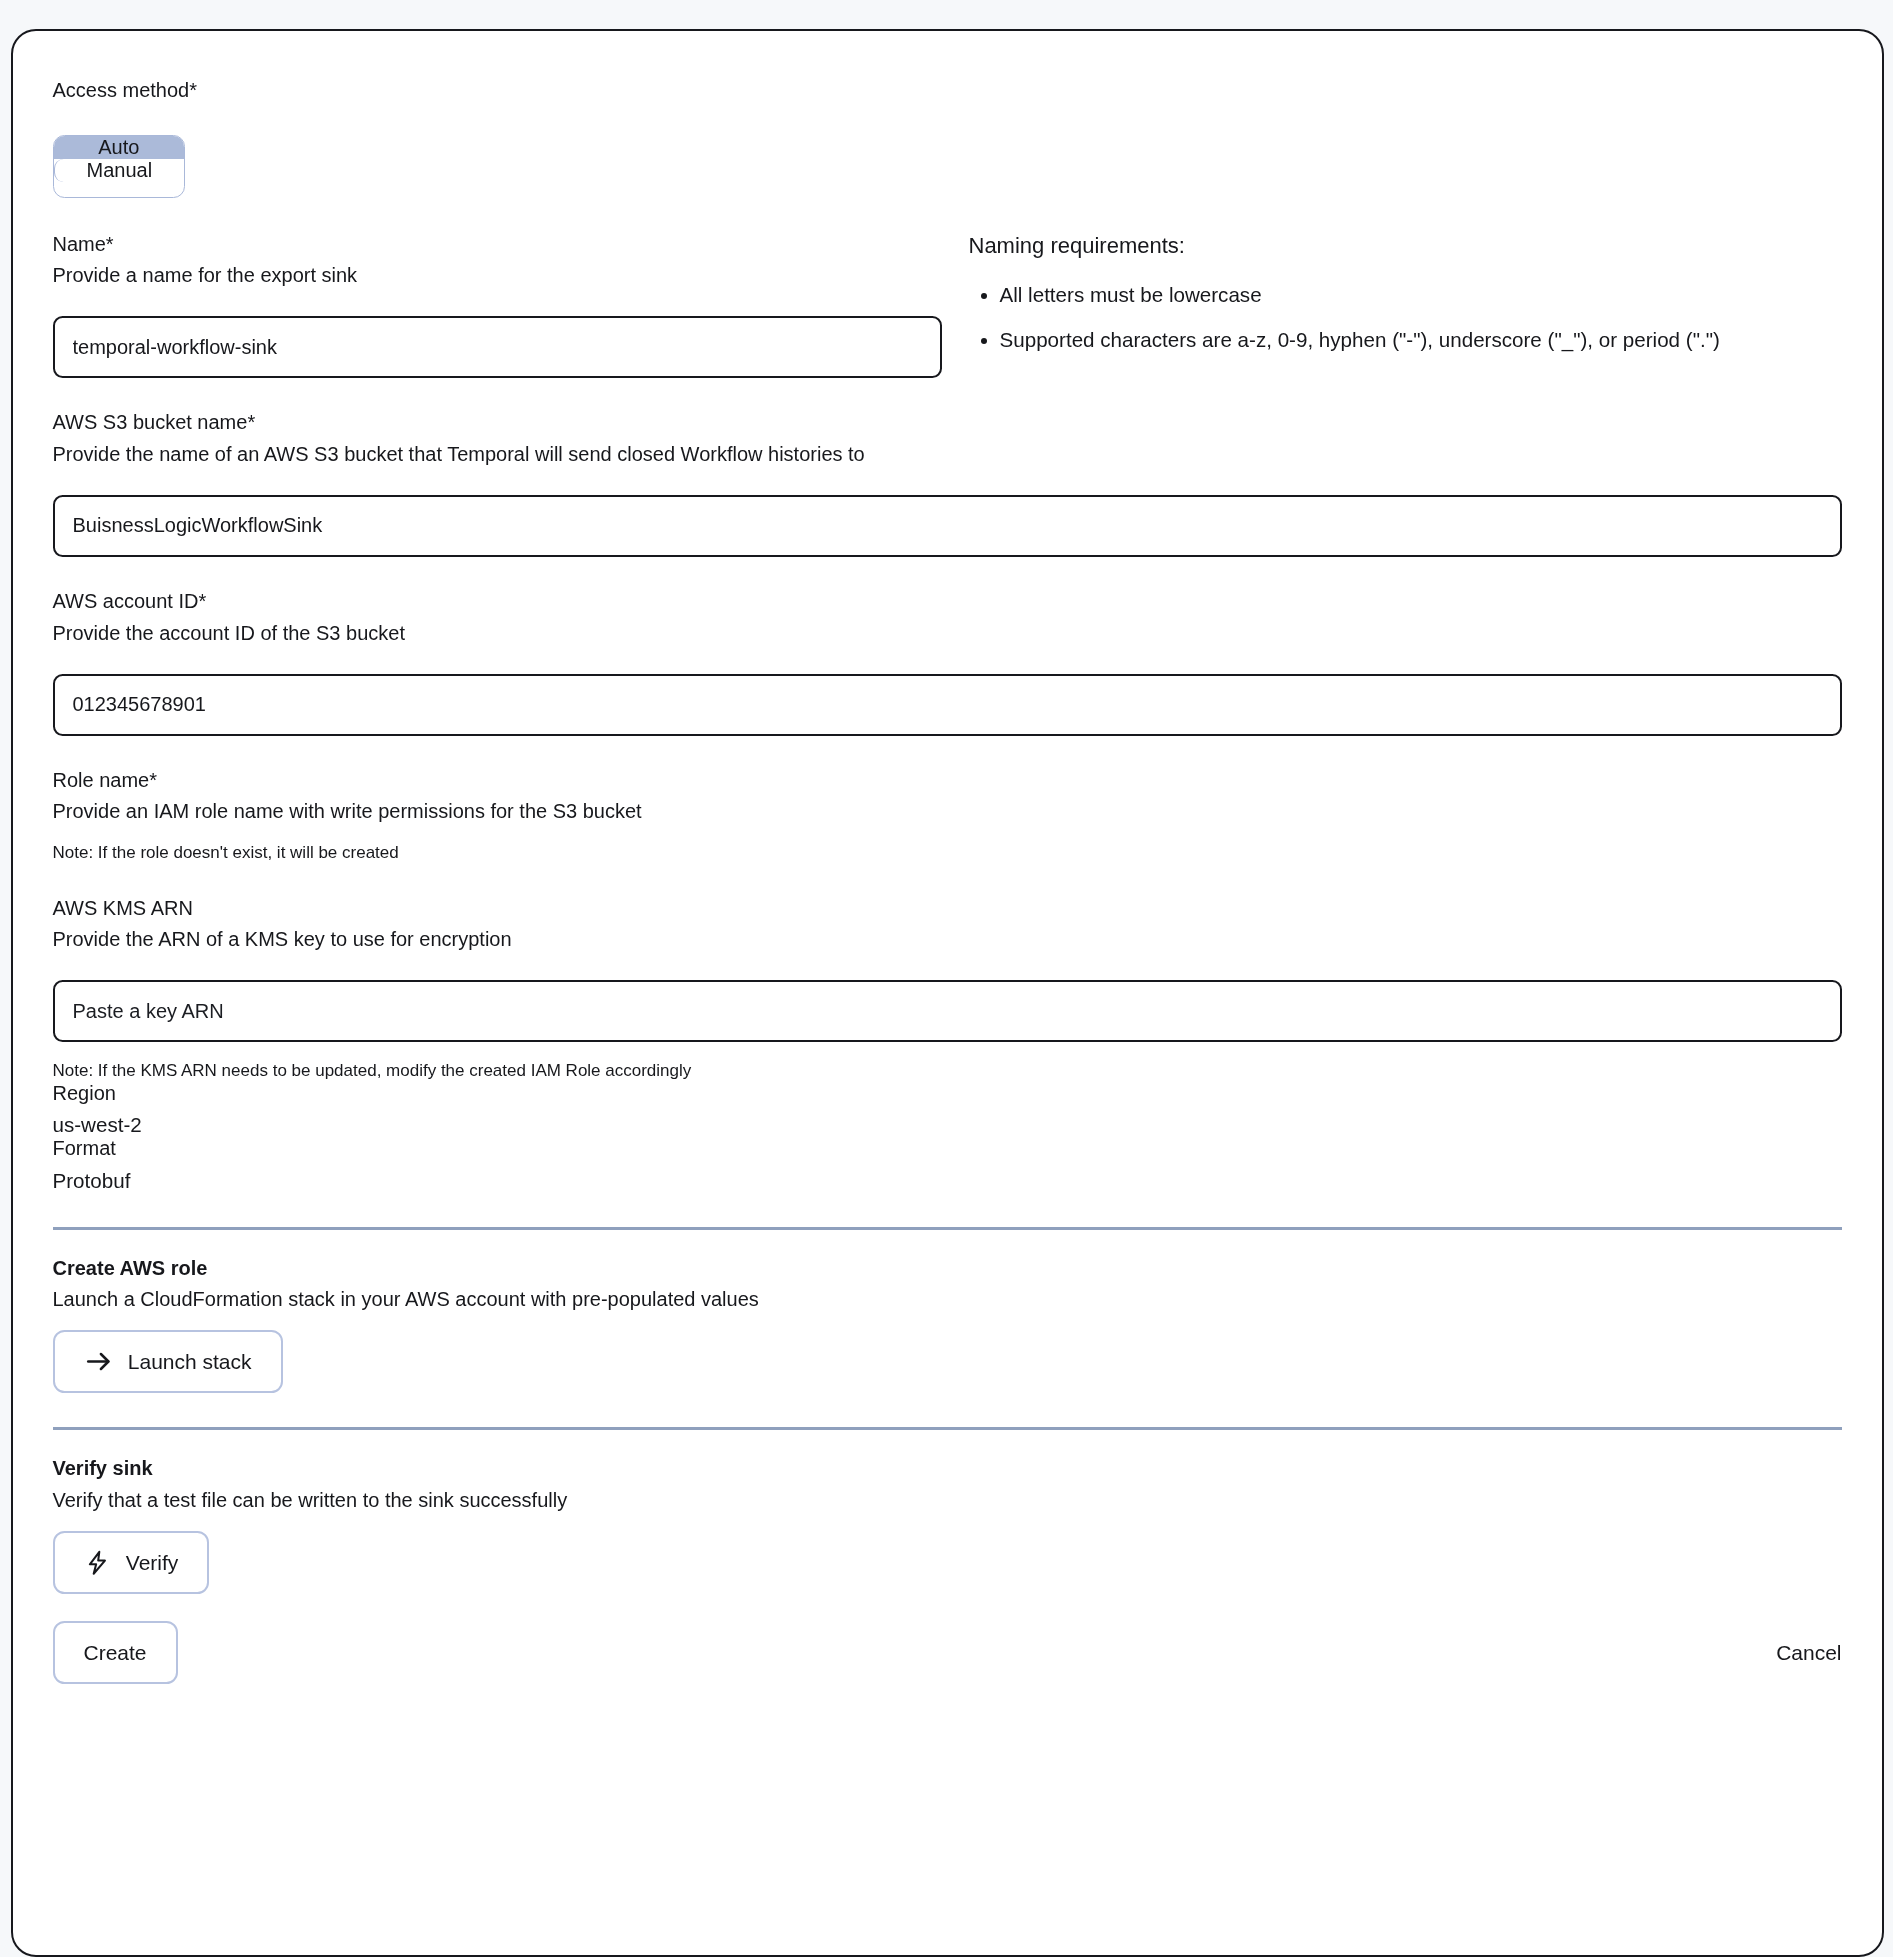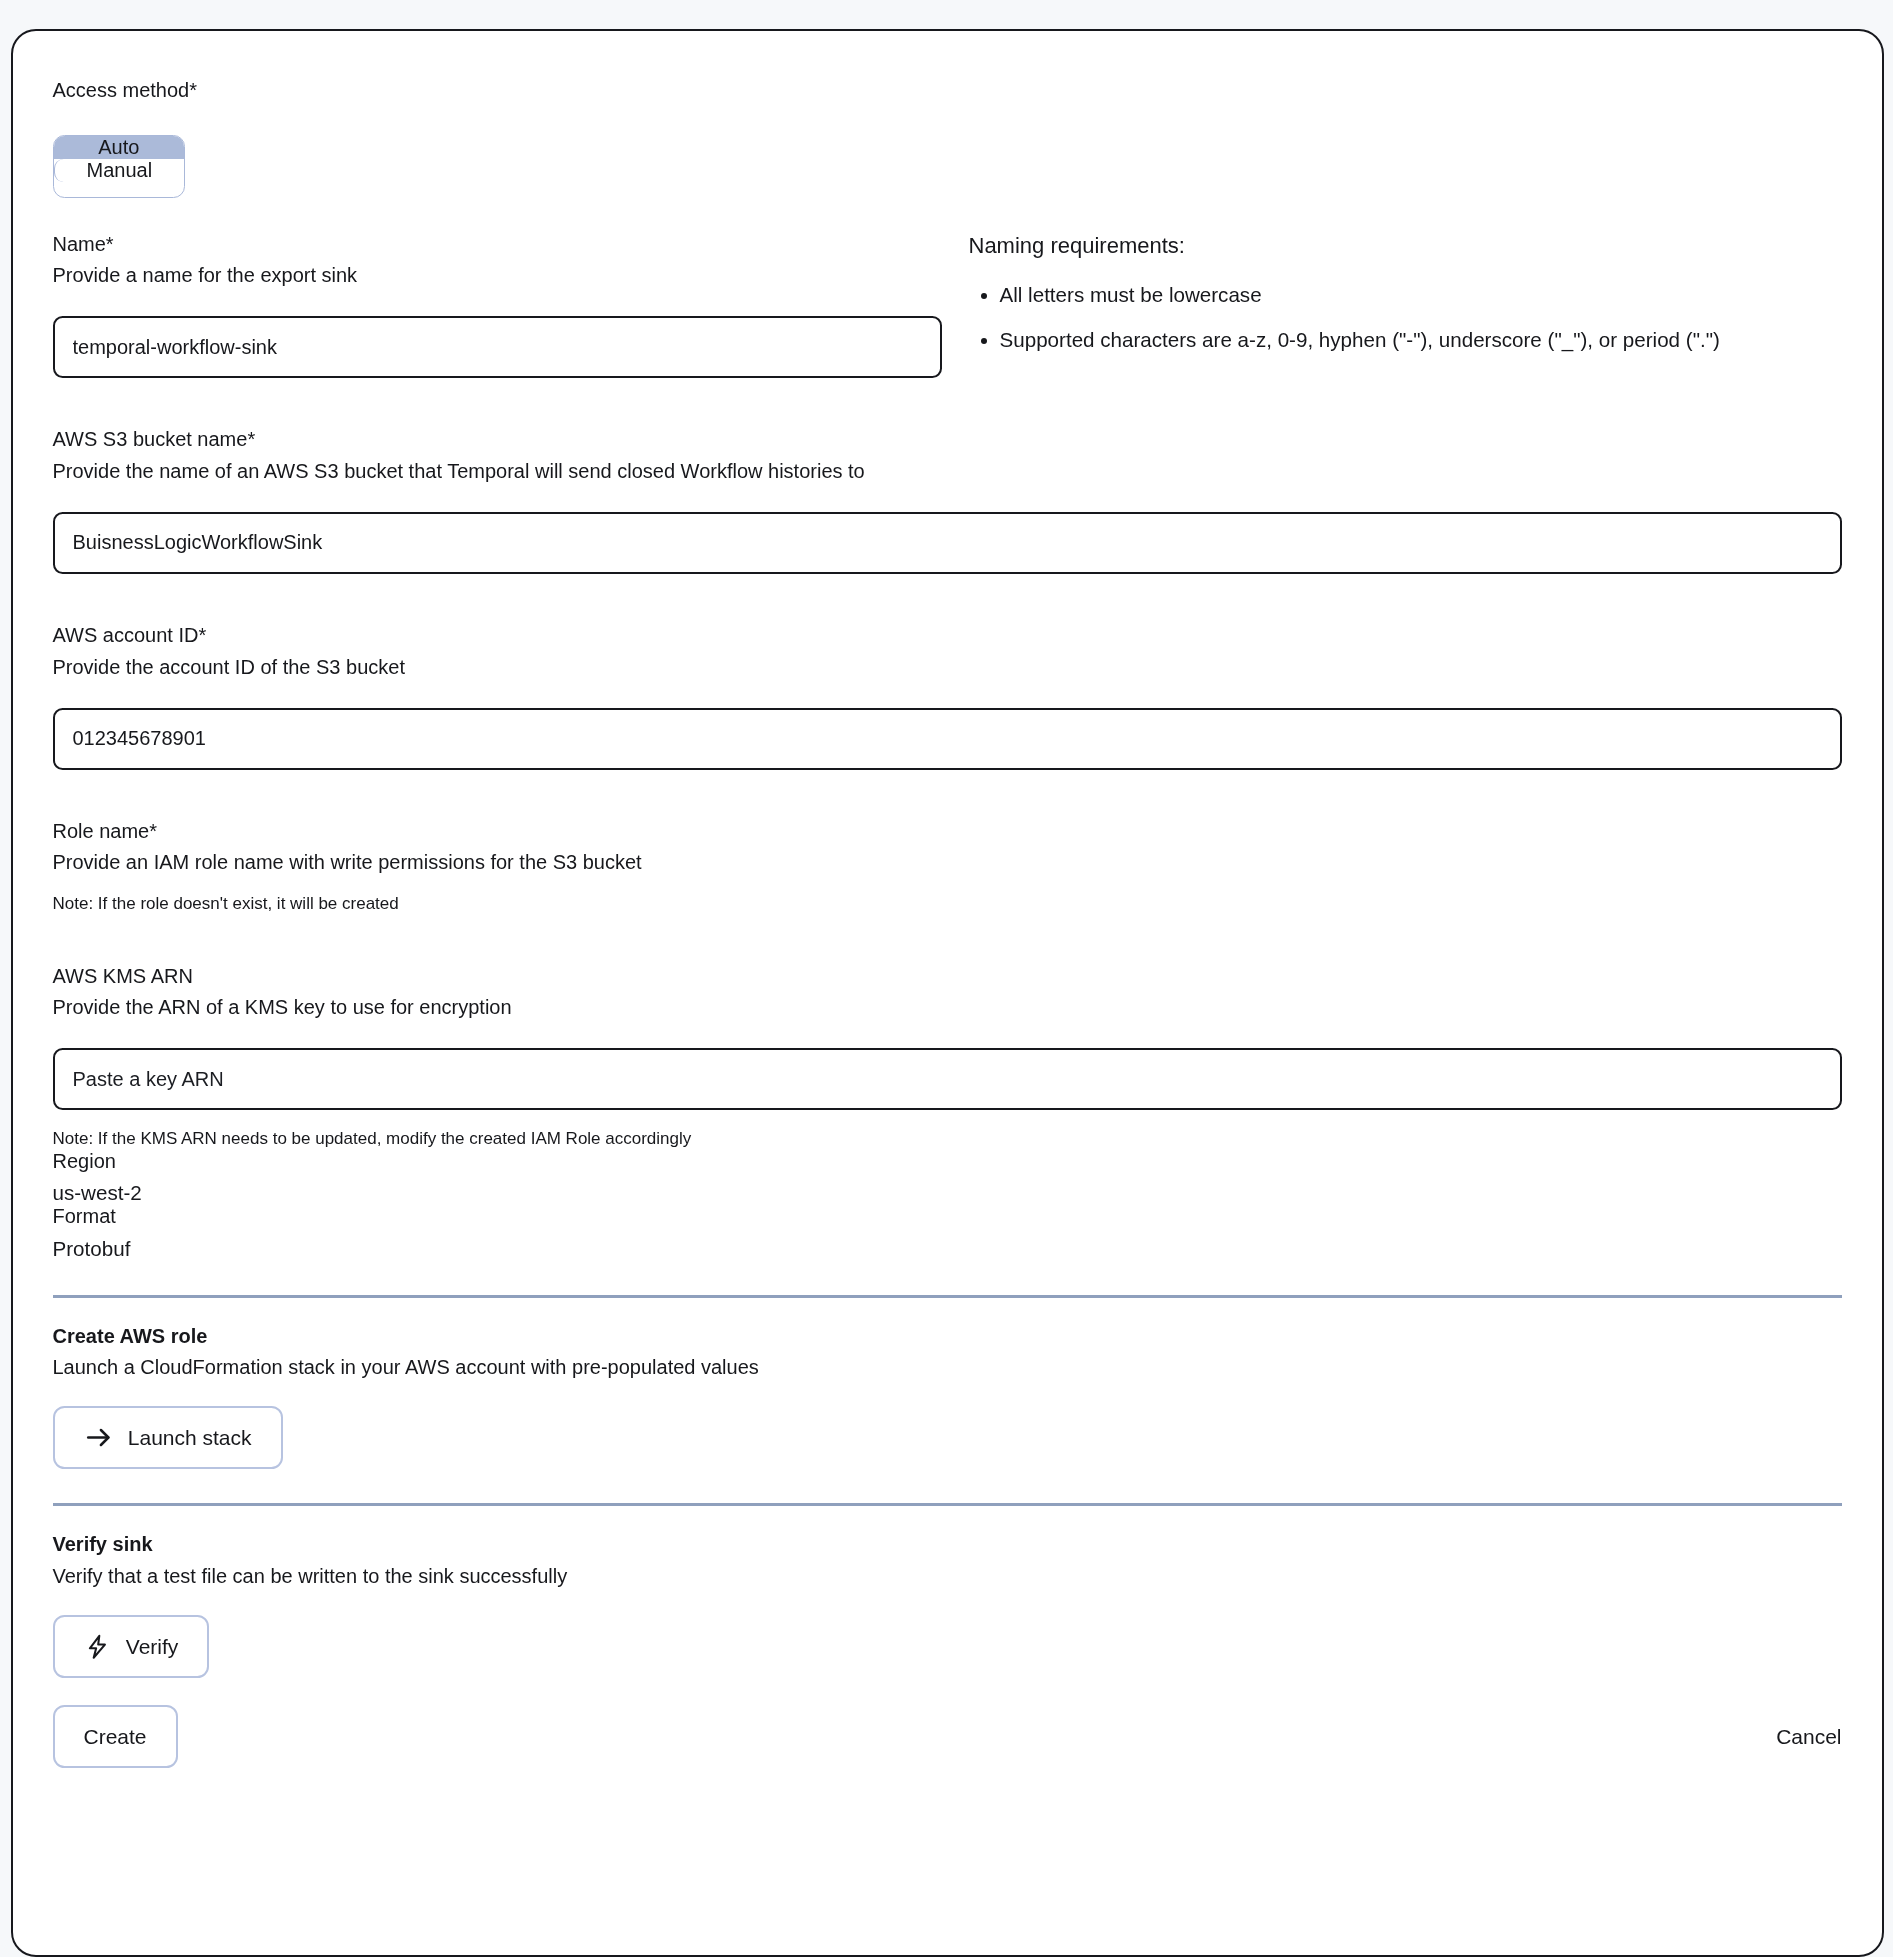--- a/index.html
+++ b/index.html
@@ -58,32 +58,32 @@
     margin-top: 28px;
     border: 2.4px solid #17181d;
     border-radius: 9.6px;
     padding: 0 18px;
     font-size: 20px; font-family: inherit; color: #17181c;
     background: #fff;
   }
   input.text::placeholder { color: #1b1d22; opacity: 1; }
   .wide { width: 1203px; }
 
-  .field { margin-top: 50px; }
+  .field { margin-top: 33px; }
 
   .ro { }
   .ro-value { font-size: 20.6px; margin-top: 8.6px; }
 
   .divider { height: 2.9px; background: #8fa0bd; border: none; margin: 34px 0 0 0; }
 
   .section-title { font-size: 20px; font-weight: 700; margin-top: 26px; line-height: 1.2; }
 
   .btn {
     display: inline-flex; align-items: center; gap: 15.3px;
-    margin-top: 26px;
+    margin-top: 18px;
     height: 63px; padding: 0 29px;
     background: #fff;
     border: 2.4px solid #b7c3e0;
     border-radius: 11.5px;
     font-size: 21px; color: #17181c; font-family: inherit;
     cursor: pointer;
   }
   .btn svg { flex: none; }
 
   .footer { display: flex; justify-content: space-between; align-items: center; margin-top: 27px; }

